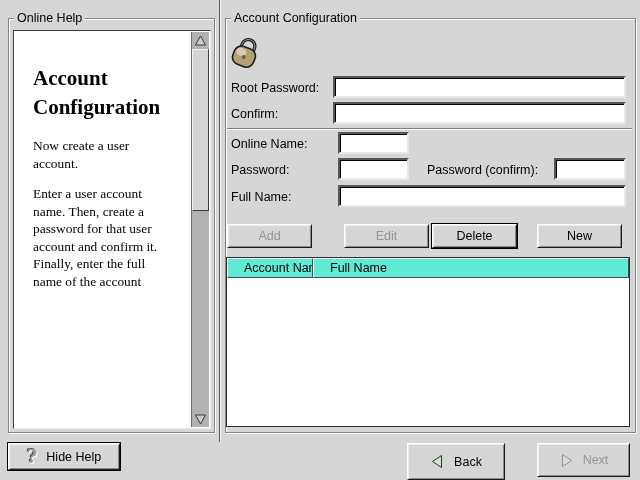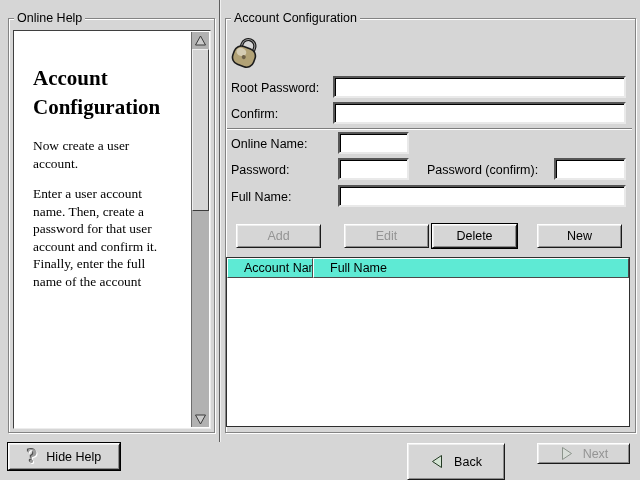--- a/index.html
+++ b/index.html
@@ -113,21 +113,21 @@
   <input class="entry" style="left: 338px; top: 132px; width: 71px; height: 22px;" type="text" value="">
 
   <div class="lbl" style="left:231px;top:163px;">Password:</div>
   <input class="entry" style="left: 338px; top: 158px; width: 71px; height: 22px;" type="text" value="">
   <div class="lbl" style="left:427px;top:163px;">Password (confirm):</div>
   <input class="entry" style="left: 554px; top: 158px; width: 72px; height: 22px;" type="text" value="">
 
   <div class="lbl" style="left:231px;top:190px;">Full Name:</div>
   <input class="entry" style="left: 338px; top: 185px; width: 288px; height: 22px;" type="text" value="">
 
-  <div class="gtkbtn disabled" style="left:236px;top:224px;width:85px;height:24px;">
+  <div class="gtkbtn disabled" style="left:227px;top:224px;width:85px;height:24px;">
     <span>Add</span>
   </div>
   <div class="gtkbtn disabled" style="left:344px;top:224px;width:85px;height:24px;">
     <span>Edit</span>
   </div>
   <div class="gtkbtn" style="left:537px;top:224px;width:85px;height:24px;">
     <span>New</span>
   </div>
   <div class="gtkbtn focused" style="left:432px;top:224px;width:85px;height:24px;">
     <span>Delete</span>
@@ -148,21 +148,21 @@
 
   <div class="gtkbtn" style="left:407px;top:443px;width:98px;height:37px;">
     <span class="icon">
       <svg width="15" height="15">
           <polygon points="11.5,1.5 11.5,13.5 2.5,7.5" fill="#d4e4d4" stroke="#243a24" stroke-width="1"></polygon>
         </svg>
     </span>
     <span>Back</span>
   </div>
 
-  <div class="gtkbtn disabled" style="left:537px;top:443px;width:93px;height:21px;">
+  <div class="gtkbtn disabled" style="left:537px;top:443px;width:93px;height:34px;">
     <span class="icon">
       <svg width="15" height="15">
           <polygon points="3.5,1.5 3.5,13.5 12.5,7.5" fill="#d9ded9" stroke="#8c948c" stroke-width="1"></polygon>
         </svg>
     </span>
     <span>Next</span>
   </div>
 
 </div>
 

